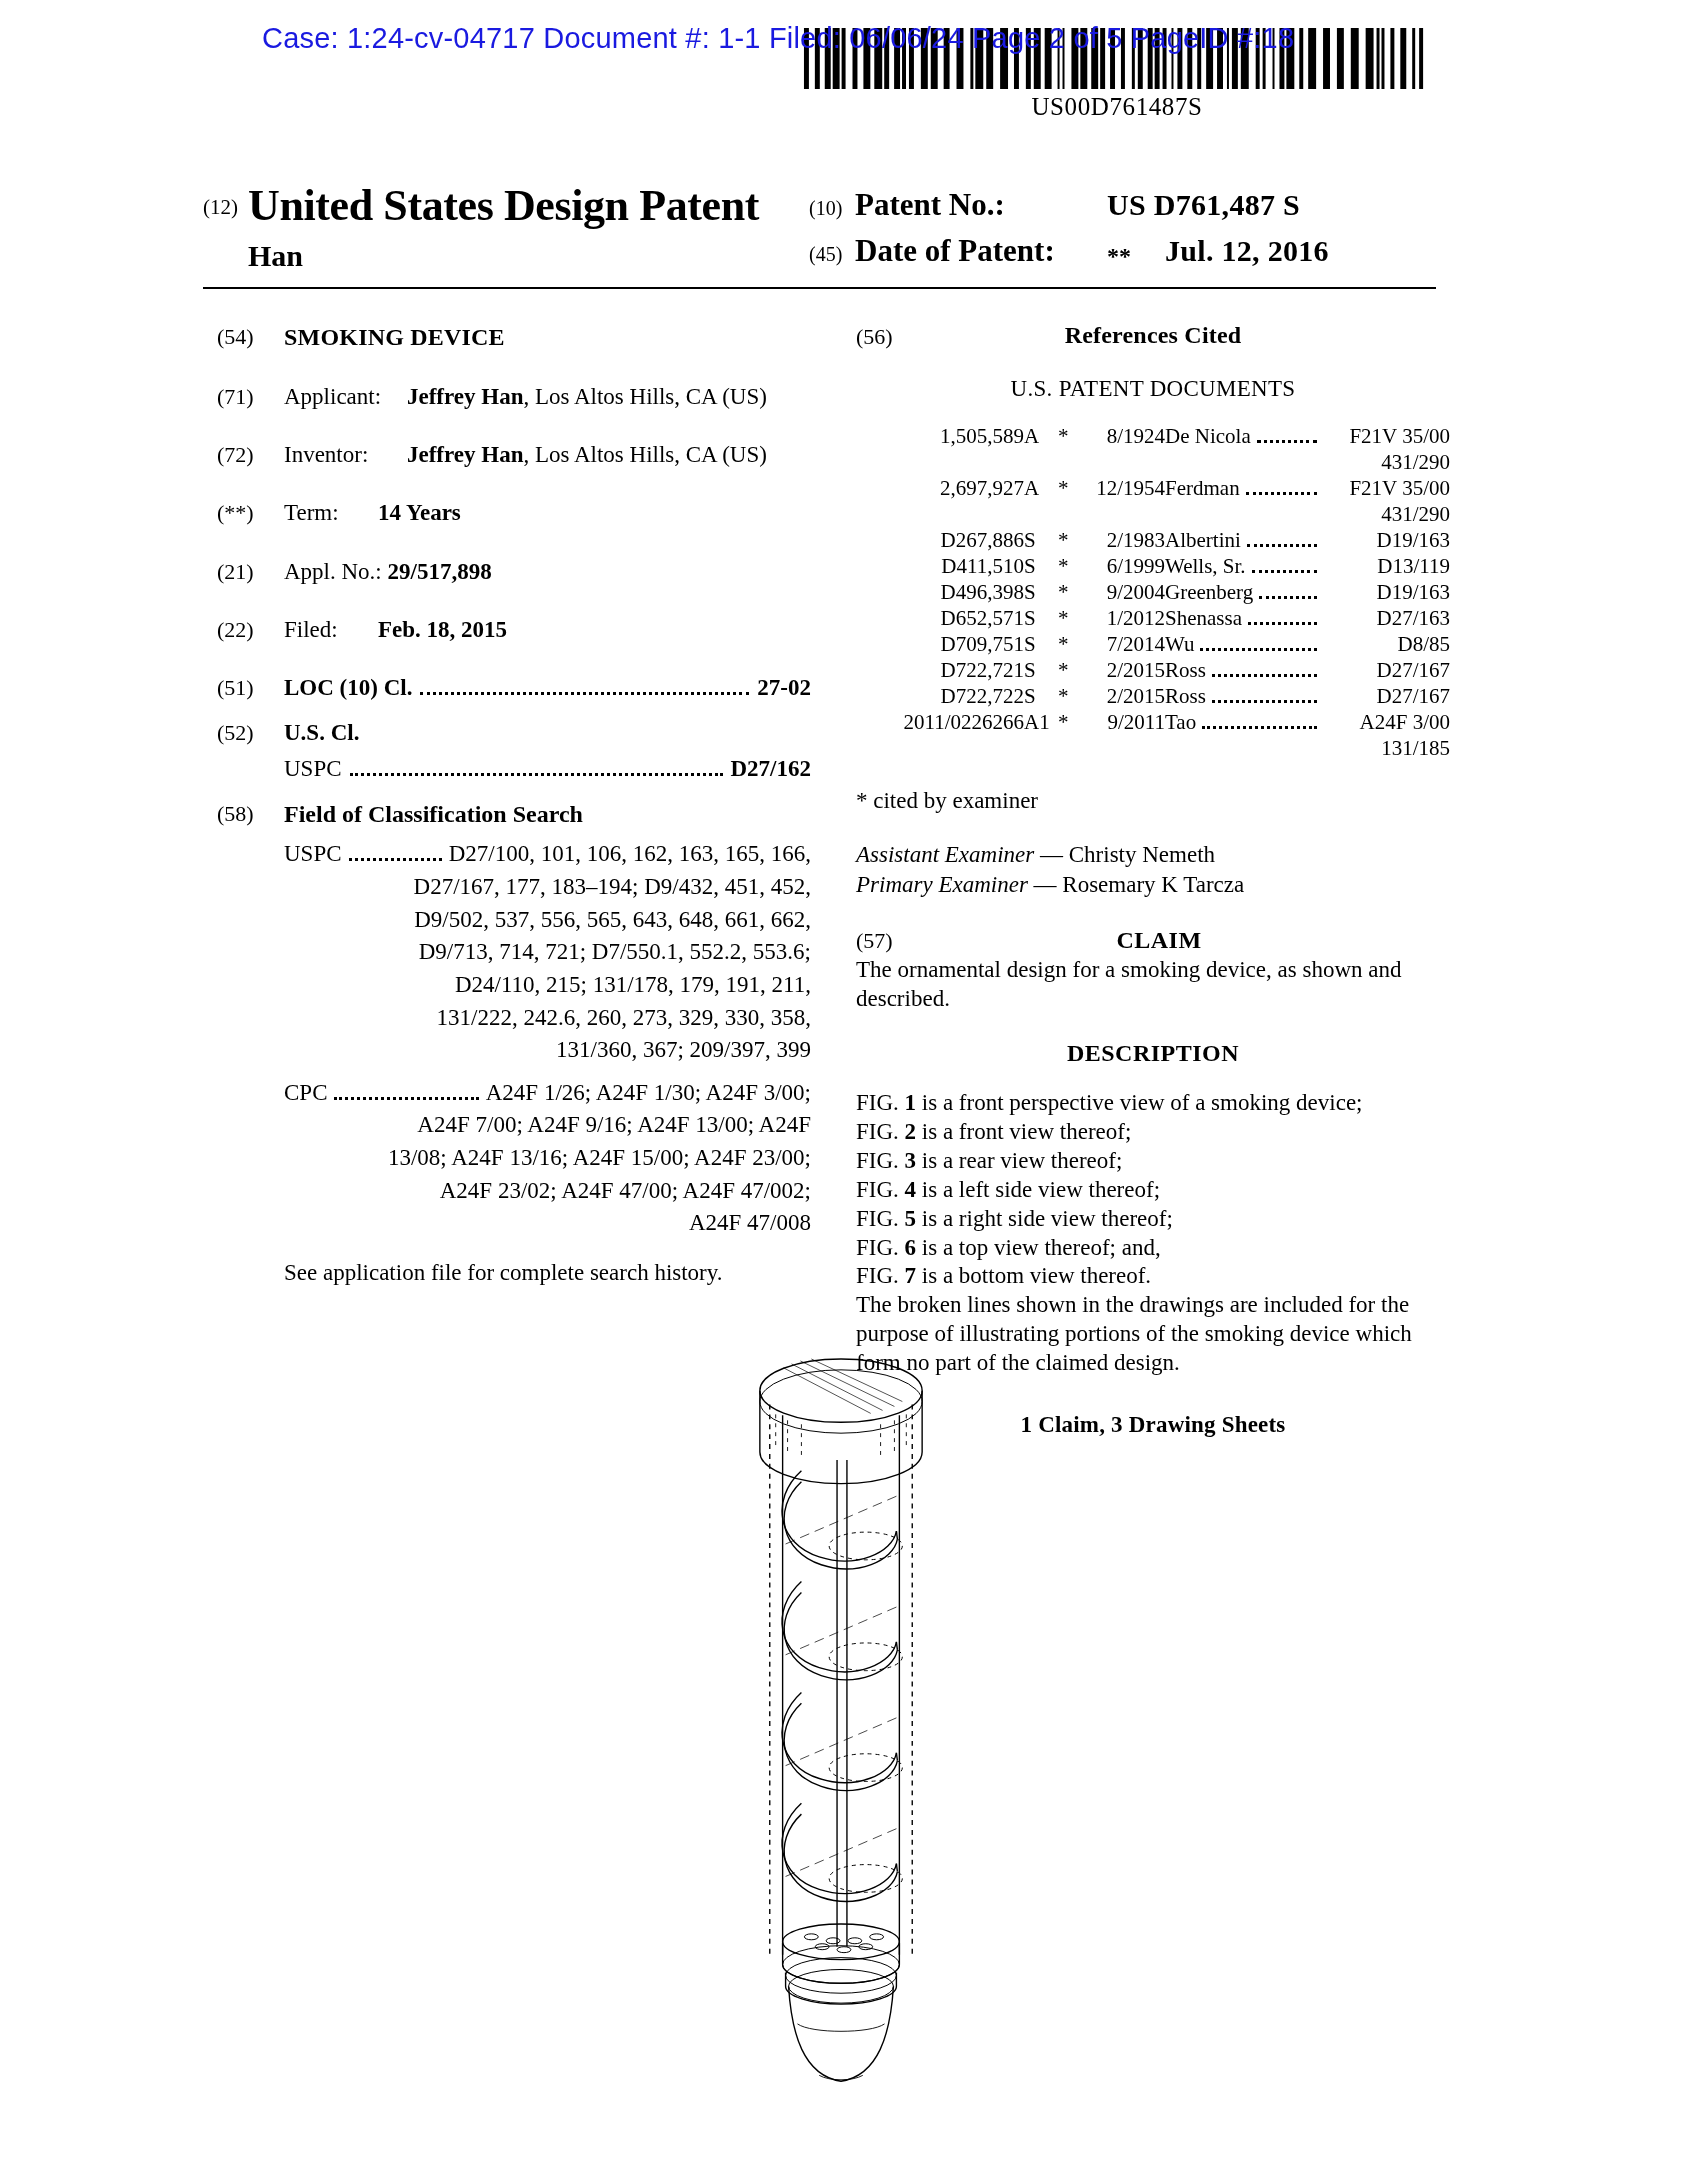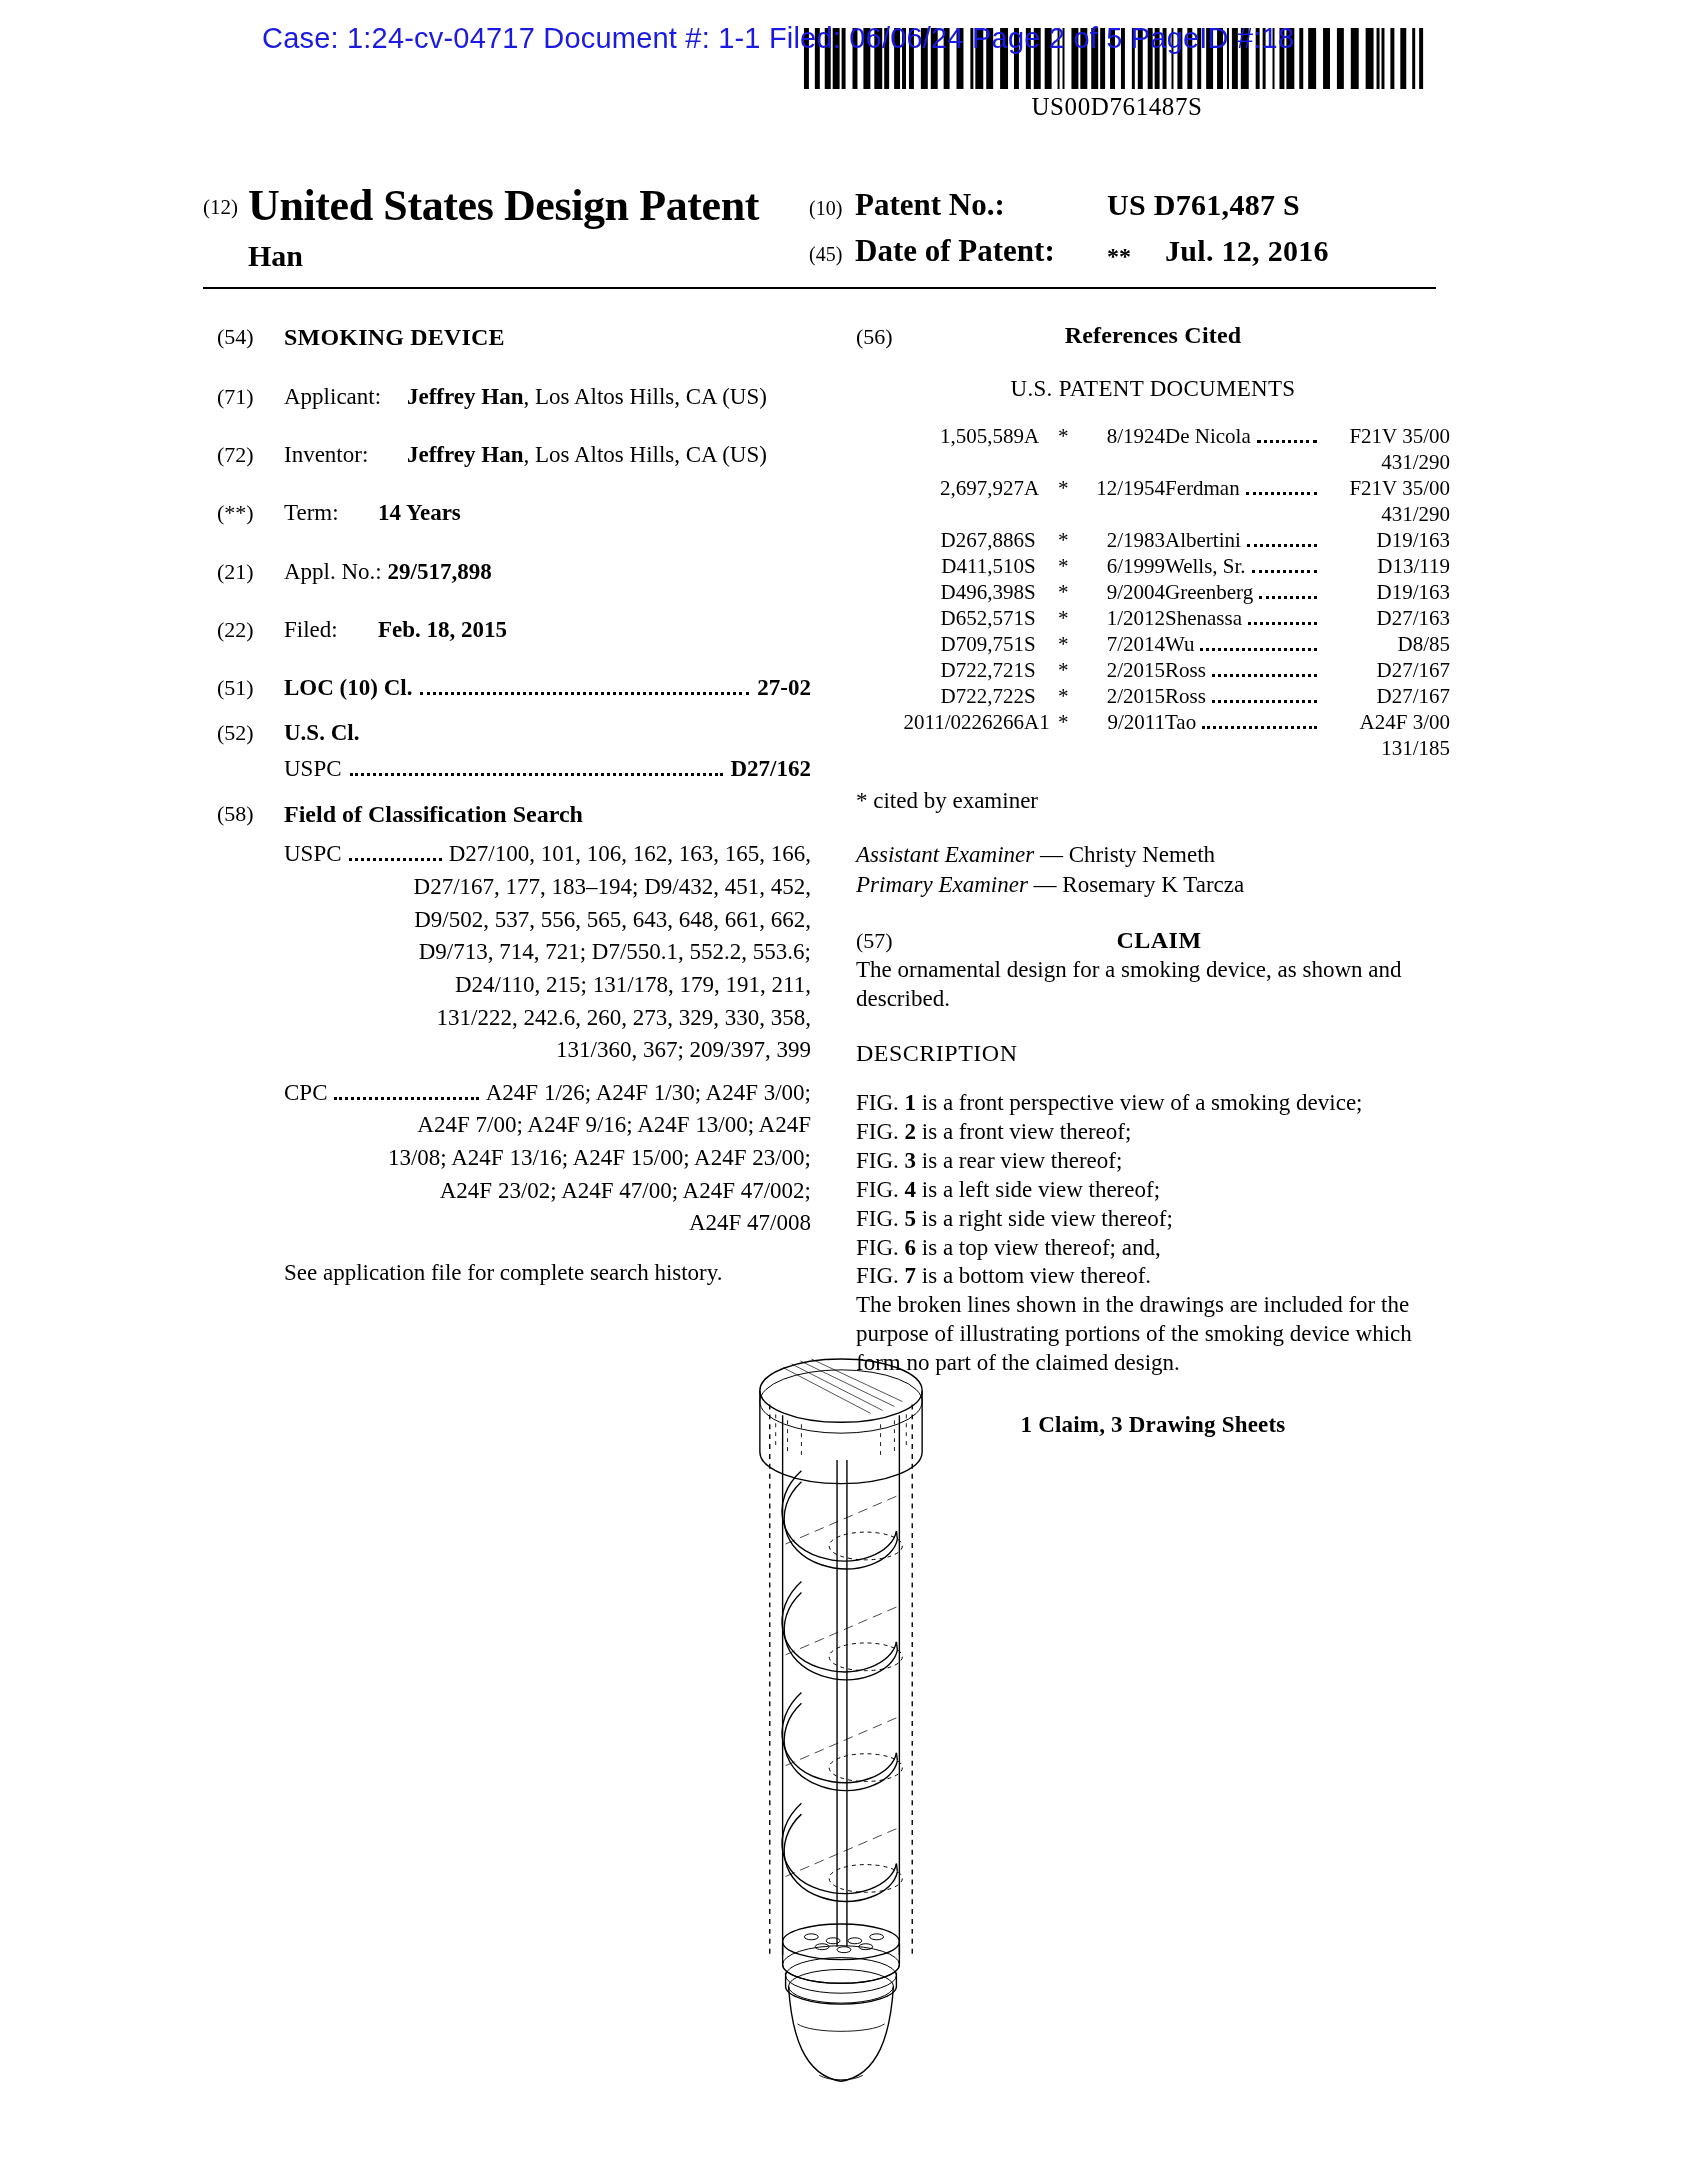--- a/index.html
+++ b/index.html
@@ -259,21 +259,22 @@
     flex: 1 1 auto;
     text-align: center;
     font-weight: bold;
     font-size: 24px;
     letter-spacing: 0.5px;
     padding-right: 55px;
   }
   .claim-text { font-size: 23px; line-height: 1.26; margin-top: 2px; }
 
   .desc-head {
-    font-weight: normal;
+    text-align: center;
+    font-weight: bold;
     font-size: 24px;
     letter-spacing: 0.5px;
     margin-top: 26px;
   }
   .desc-list {
     font-size: 23px;
     line-height: 1.26;
     margin-top: 22px;
   }
   .desc-list div { white-space: nowrap; }

